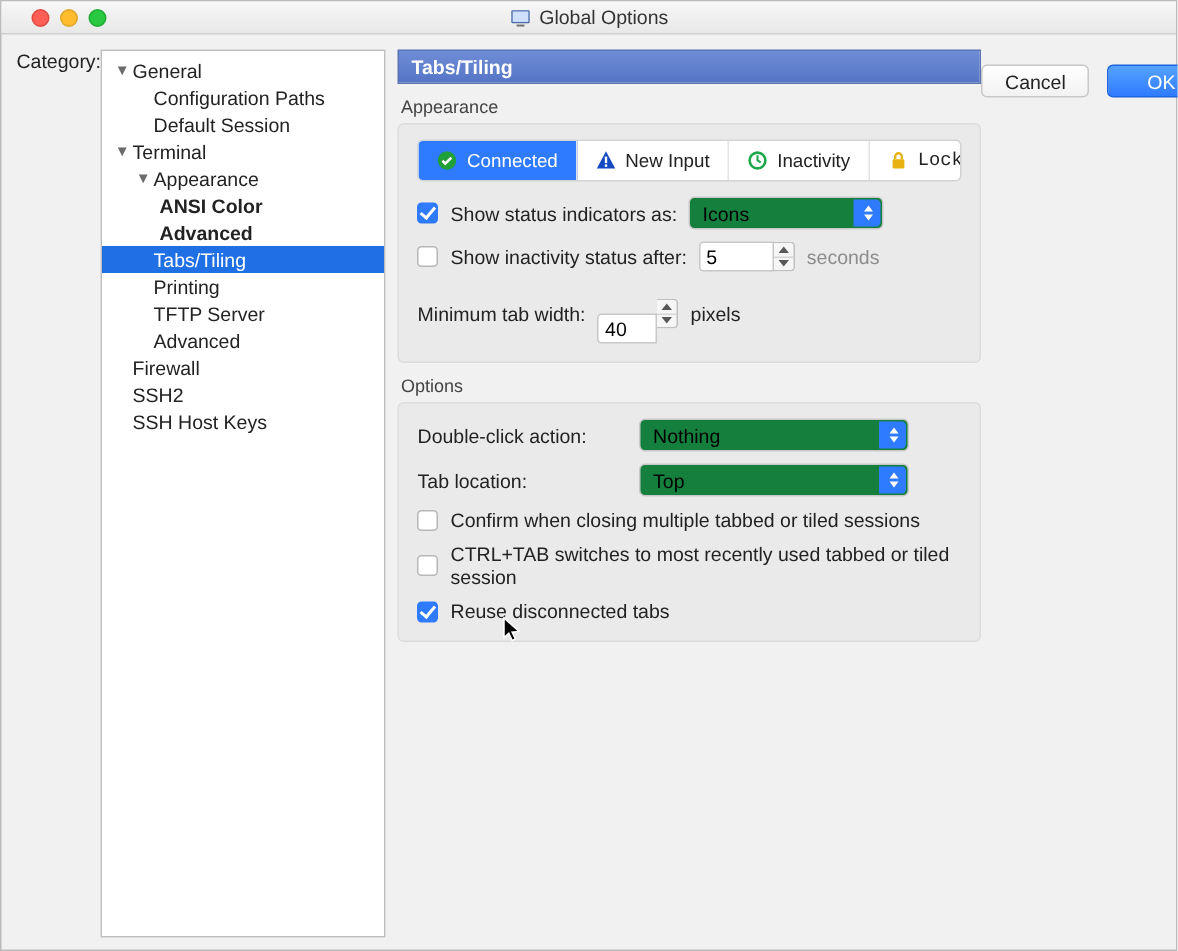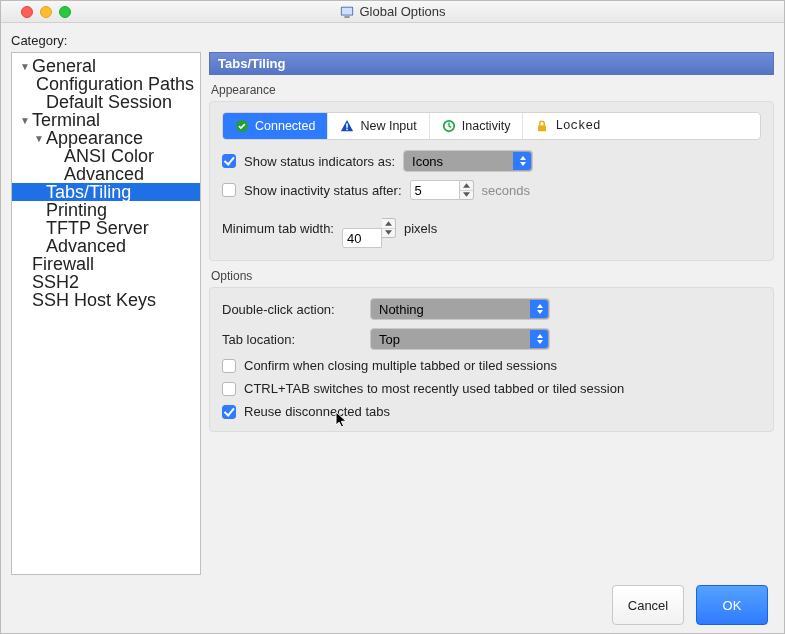--- a/index.html
+++ b/index.html
@@ -6,62 +6,62 @@
   html, body { margin: 0; padding: 0; font-family: -apple-system, "Helvetica Neue", Arial, sans-serif; font-size: 13px; color: #222; background:#fff;}
   .window { width: 785px; height: 634px; border: 1px solid #bbb; background: #f1f1f1; position: relative; display:flex; flex-direction:column;}
   .titlebar { height: 22px; background: linear-gradient(#f7f7f7,#e8e8e8); border-bottom:1px solid #d0d0d0; display:flex; align-items:center; padding:0 20px; position:relative;}
   .traffic { display:flex; gap:7px; }
   .tl { width:12px; height:12px; border-radius:50%; }
   .tl.red { background:#ff5f57; border:1px solid #e1493f;}
   .tl.yel { background:#ffbd2e; border:1px solid #e0a428;}
   .tl.grn { background:#28c940; border:1px solid #1fab34;}
   .title { position:absolute; left:0; right:0; text-align:center; font-size:13px; color:#333; display:flex; align-items:center; justify-content:center; gap:6px;}
   .title svg { width:14px; height:14px;}
-  .body { flex:1; display:flex; flex-direction:column; padding:10px 10px 8px 10px;}
+  .body { flex:1; display:flex; flex-direction:row; padding:10px 10px 8px 10px;}
   .category-label { font-size:13px; margin-bottom:4px;}
   .main { flex:1; display:flex; gap:8px; min-height:0;}
   .sidebar { width:190px; background:#fff; border:1px solid #bfbfbf; overflow:auto;}
   .tree { list-style:none; margin:0; padding:4px 0;}
   .tree li { white-space:nowrap; }
   .row { display:flex; align-items:center; height:18px; padding-right:6px; cursor:default;}
   .row.sel { background:#1f6fe5; color:#fff;}
   .arrow { width:10px; display:inline-block; text-align:center; font-size:10px; color:#6b6b6b; margin-right:2px;}
   .row.sel .arrow { color:#fff;}
-  .lbl { font-size:18px;}
+  .lbl { font-size:13px;}
   .indent-0 { padding-left: 8px;}
   .indent-1 { padding-left: 22px;}
-  .indent-2 { padding-left: 40px;}
+  .indent-2 { padding-left: 26px; font-weight: bold;}
   .content { flex:1; display:flex; flex-direction:column; min-width:0;}
   .section-title { background: linear-gradient(#6f8cd6,#5575c5); color:#fff; font-weight:bold; font-size:13px; padding:3px 8px; border:1px solid #5a74b3;}
   .panel-wrap { flex:1; display:flex; flex-direction:column;}
   .group-label { font-size:12px; color:#444; margin:8px 0 4px 2px;}
   .group-box { background:#eaeaea; border:1px solid #dcdcdc; border-radius:4px; padding:10px 12px 12px 12px;}
   .status-row { background:#fff; border:1px solid #d4d4d4; border-radius:4px; height:28px; display:flex; align-items:stretch; overflow:hidden; margin-bottom:10px;}
   .status-item { flex:0 0 auto; display:flex; align-items:center; gap:6px; padding:0 12px; border-right:1px solid #e3e3e3; font-size:12.5px;}
   .status-item:last-child { border-right:none;font-family:Liberation Mono, monospace;}
   .status-item.active { background:#2f7bff; color:#fff;}
   .status-item svg { width:14px; height:14px;}
   .check { width:14px; height:14px; border:1px solid #b7b7b7; border-radius:3px; background:#fff; display:inline-flex; align-items:center; justify-content:center; cursor:pointer; flex-shrink:0;}
   .check.checked { background:#2f7bff; border-color:#2f7bff;}
   .check.checked::after { content:""; width:4px; height:8px; border:solid #fff; border-width:0 2px 2px 0; transform: rotate(40deg) translate(-0.5px,-1px);}
   .line { display:flex; align-items:center; gap:8px; margin-bottom:8px; font-size:13px;}
   .select { position:relative; }
-  .select select { -webkit-appearance: none; appearance:none; background:#a3a3a3; border:1px solid #c8c8c8; border-radius:4px; height:22px; font-size:13px; padding:0 24px 0 8px;}
+  .select select { -webkit-appearance: none; appearance:none; background:#15803d; border:1px solid #c8c8c8; border-radius:4px; height:22px; font-size:13px; padding:0 24px 0 8px;}
   .select::after { content:""; position:absolute; right:2px; top:2px; bottom:2px; width:18px; background:#2f7bff; border-radius:0 3px 3px 0; pointer-events:none;}
   .select::before { content:""; position:absolute; right:7px; top:50%; width:0;height:0;border-left:3px solid transparent;border-right:3px solid transparent;border-top:4px solid #fff; z-index:2; pointer-events:none; transform:translateY(1px);}
   .select .up { position:absolute; right:7px; top:50%; width:0;height:0;border-left:3px solid transparent;border-right:3px solid transparent;border-bottom:4px solid #fff; z-index:2; pointer-events:none; transform:translateY(-5px);}
   .numfield { display:flex; align-items:center;}
   .numfield input { width:50px; height:20px; border:1px solid #c8c8c8; border-radius:3px 0 0 3px; font-size:13px; padding:0 4px; text-align:left;}
   .stepper { width:14px; height:20px; border:1px solid #c0c0c0; border-left:none; border-radius:0 3px 3px 0; display:flex; flex-direction:column; background:#f6f6f6;}
   .stepper div { flex:1; display:flex; align-items:center; justify-content:center; cursor:pointer;}
   .stepper div:first-child { border-bottom:1px solid #d4d4d4;}
   .stepper svg { width:7px; height:5px;}
   .dim { color:#8c8c8c;}
   .footer { display:flex; justify-content:flex-end; gap:12px; padding:10px 6px 0 0;}
-  .btn { min-width:72px; height:40px; border-radius:4px; font-size:13px; display:flex; align-items:center; justify-content:center; cursor:pointer; border:1px solid #c8c8c8; background:linear-gradient(#fff,#f2f2f2);}
+  .btn { min-width:72px; height:22px; border-radius:4px; font-size:13px; display:flex; align-items:center; justify-content:center; cursor:pointer; border:1px solid #c8c8c8; background:linear-gradient(#fff,#f2f2f2);}
   .btn.primary { background:linear-gradient(#55a2ff,#2f7bff); color:#fff; border-color:#1b63df;}
   .cursor-ptr { position:absolute; left:334px; top:410px; width:14px; height:18px; pointer-events:none;}
 </style>
 </head>
 <body>
 
 <div class="window">
   <div class="titlebar">
     <div class="traffic">
       <div class="tl red"></div>

